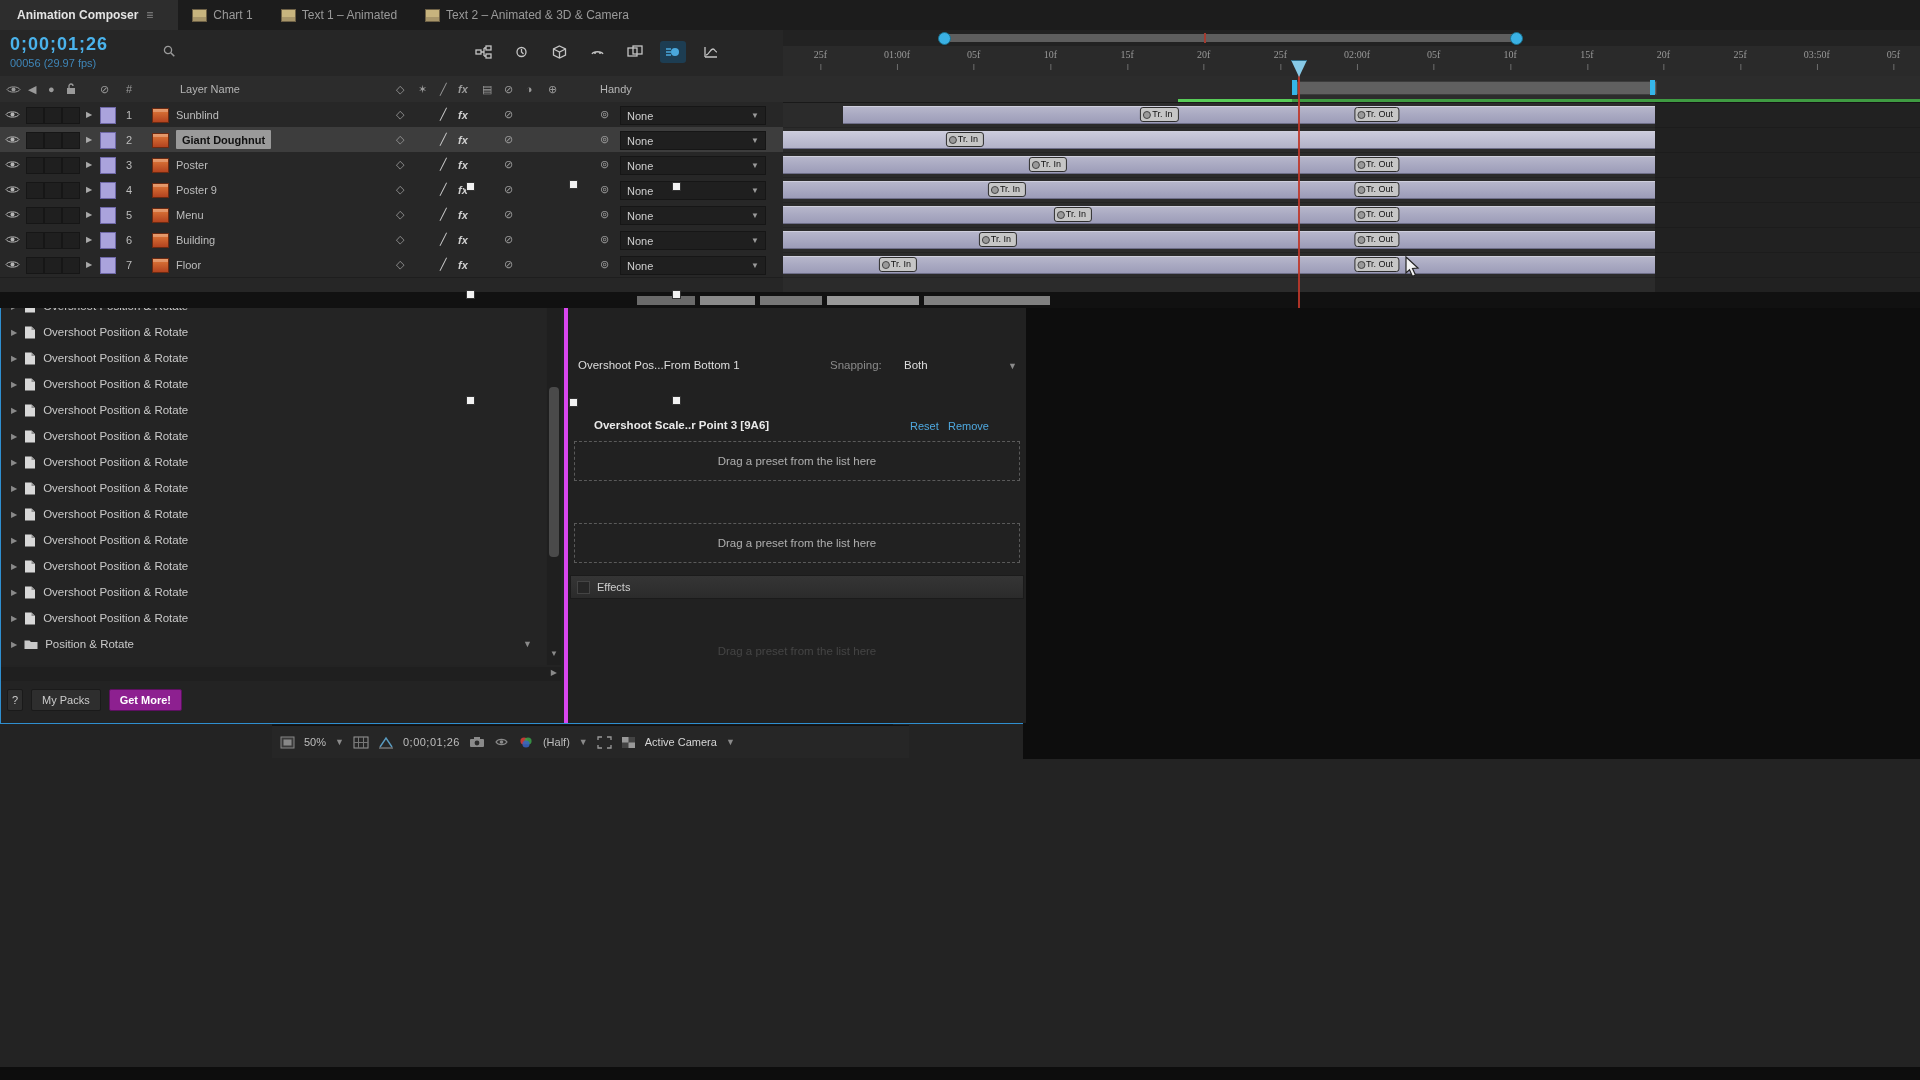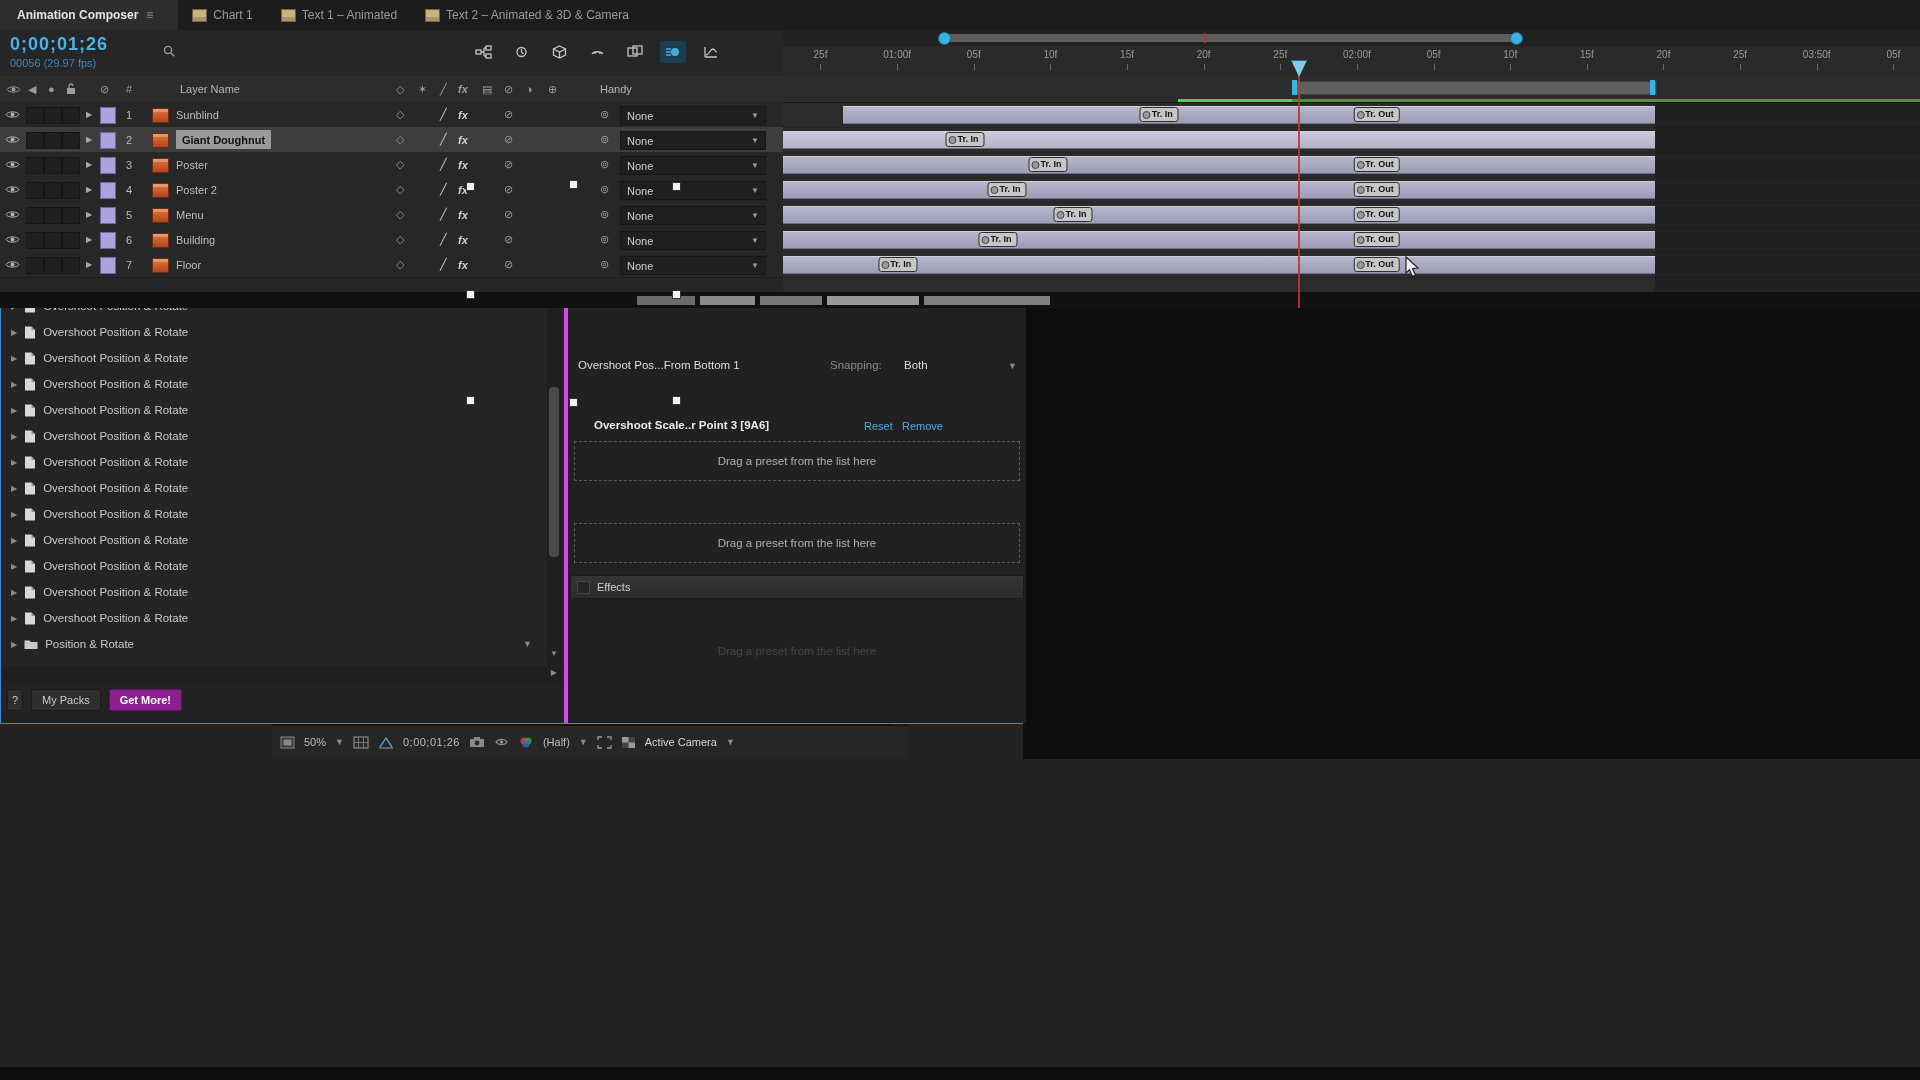--- a/index.html
+++ b/index.html
@@ -12,21 +12,21 @@
   
   #tb{left:0;top:0;width:1920px;height:34px;background:linear-gradient(#2a2a2a,#222);border-bottom:1px solid #0a0a0a;}
   .tool{position:absolute;top:5px;width:28px;height:24px;display:flex;align-items:center;justify-content:center;border-radius:3px;}
   .tool.sel{background:#1d3d52;}
   .chk{position:absolute;width:13px;height:13px;background:#161616;border:1px solid #4a4a4a;}
   
   .tabrow{position:absolute;left:0;top:0;right:0;height:30px;background:#202020;display:flex;align-items:center;}
   .tabactive{display:flex;align-items:center;gap:6px;height:30px;padding:0 10px;background:#2d2d2d;}
   .beige{width:13px;height:11px;background:#c7b47e;border:1px solid #6e6146;box-shadow:inset 0 -4px 0 #a8966a;}
   .ttl{color:#e4e4e4;font-weight:bold;font-size:12px;white-space:nowrap;}
-  .blue{color:#4fa9e0;}
+  .blue{color:#4fa9e0;margin-left:46px;}
   .dim{color:#8a8a8a;}
   
   #ec{left:0;top:36px;width:268px;height:736px;}
   
   #comp{left:272px;top:36px;width:621px;height:736px;}
   #viewer{position:absolute;left:0;top:60px;width:621px;height:629px;background:#171717;overflow:hidden;}
   .handle{position:absolute;width:7px;height:7px;background:#f2f2f2;border:1px solid #333;z-index:5;}
   #cbot{position:absolute;left:0;top:689px;width:621px;height:32px;background:#262626;border-top:1px solid #111;
     display:flex;align-items:center;gap:9px;padding:0 8px;font-size:11px;color:#bdbdbd;white-space:nowrap;}
   
@@ -53,23 +53,23 @@
   .lrow{position:absolute;left:0;width:783px;height:25px;background:#272727;border-bottom:1px solid #1e1e1e;}
   .lrow.sel{background:#3d3d3d;}
   .grow{position:absolute;left:0;width:1137px;height:25px;border-bottom:1px solid #242424;}
   .cell{position:absolute;top:0;height:25px;display:flex;align-items:center;font-size:11px;color:#bdbdbd;}
   .box{position:absolute;top:5px;width:16px;height:15px;background:#1f1f1f;border:1px solid #161616;}
   .lbl{position:absolute;top:5px;width:14px;height:15px;background:#aaa3dc;border:1px solid #6f68a8;}
   .licon{position:absolute;top:6px;width:15px;height:13px;background:linear-gradient(#e07a3a,#b3431f);border:1px solid #6b2a12;box-shadow:inset 0 3px 0 rgba(255,255,255,.25);}
   .bar{position:absolute;top:4px;height:16px;background:linear-gradient(#b6b6cb,#9c9cb8);border-top:1px solid #cfcfdd;border-bottom:1px solid #6e6e88;}
   .bar.sel{background:linear-gradient(#cbcbdc,#b2b2c8);}
   .tr{position:absolute;top:5px;transform:translateX(-50%);height:13px;background:#c6c6c6;border:1px solid #2e2e2e;
-    border-radius:3px;color:#111;font-size:9px;font-weight:bold;line-height:12px;padding:0 5px 0 11px;white-space:nowrap;z-index:3;}
+    border-radius:3px;color:#111;font-size:9px;font-weight:normal;line-height:12px;padding:0 5px 0 11px;white-space:nowrap;z-index:3;}
   .tr::before{content:"";position:absolute;left:2px;top:3px;width:6px;height:6px;background:#9a9a9a;border:1px solid #444;border-radius:50%;}
-  .rlab{position:absolute;top:3px;transform:translateX(-50%);font-size:10px;color:#999;}
+  .rlab{position:absolute;top:3px;transform:translateX(-50%);font-size:10px;color:#999;font-family:Liberation Serif, serif;}
   .rlab::after{content:"";position:absolute;left:50%;top:15px;height:6px;border-left:1px solid #6e6e6e;}
   .hic{position:absolute;top:0;height:26px;display:flex;align-items:center;color:#9a9a9a;font-size:11px;}
   .tlico{width:26px;height:22px;display:flex;align-items:center;justify-content:center;border-radius:3px;}
 </style>
 </head>
 <body>
 
 <div id="stage">
 
   <div id="tb">
@@ -911,21 +911,21 @@
                 <circle cx="7.5" cy="5.5" r="2" fill="#b5b5b5"></circle>
               </svg>
             </span>
             <span class="box" style="left: 26px;"></span>
             <span class="box" style="left: 44px;"></span>
             <span class="box" style="left: 62px;"></span>
             <span class="cell" style="left: 86px; font-size: 8px; color: rgb(170, 170, 170);">▶</span>
             <span class="lbl" style="left: 100px;"></span>
             <span class="cell" style="left: 126px;">4</span>
             <span class="licon" style="left: 152px;"></span>
-            <span class="cell" style="left: 176px;">Poster 2</span>
+            <span class="cell" style="left: 176px;">Poster 9</span>
             <span class="cell" style="left: 396px; color: rgb(154, 154, 154);">◇</span>
             <span class="cell" style="left: 440px; color: rgb(207, 207, 207);">╱</span>
             <span class="cell" style="left: 458px; font-style: italic; font-weight: bold; color: rgb(207, 207, 207);">fx</span>
             <span class="cell" style="left: 504px; color: rgb(154, 154, 154);">⊘</span>
             <span class="cell" style="left: 600px; color: rgb(154, 154, 154);">⊚</span>
             <span class="cell" style="left: 620px; width: 132px; height: 17px; top: 4px; background: rgb(31, 31, 31); border: 1px solid rgb(22, 22, 22); padding: 0px 6px; justify-content: space-between;">
               <span style="font-size: 11px; color: rgb(207, 207, 207);">None</span>
               <span style="font-size: 8px; color: rgb(154, 154, 154);">▼</span>
             </span>
           </div>

